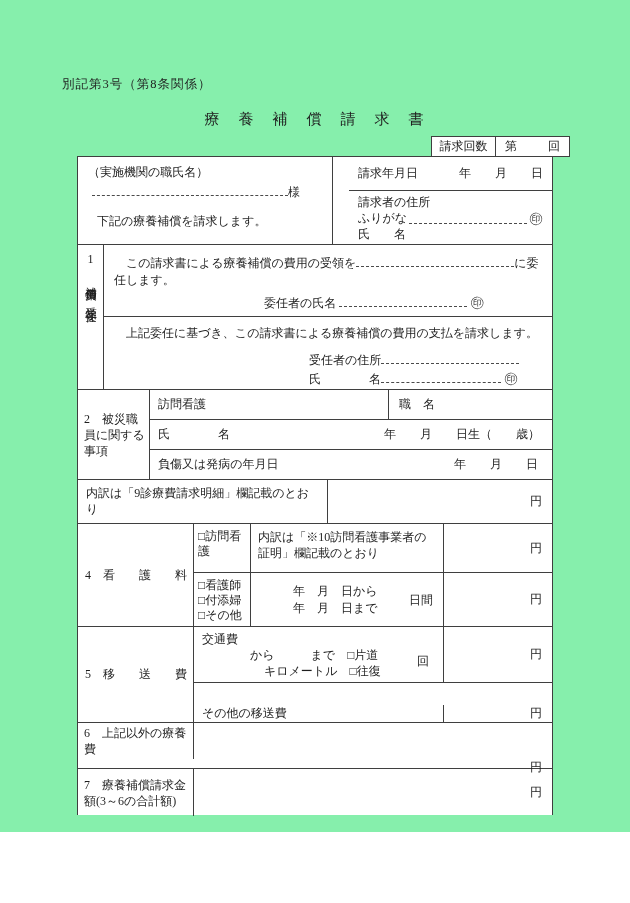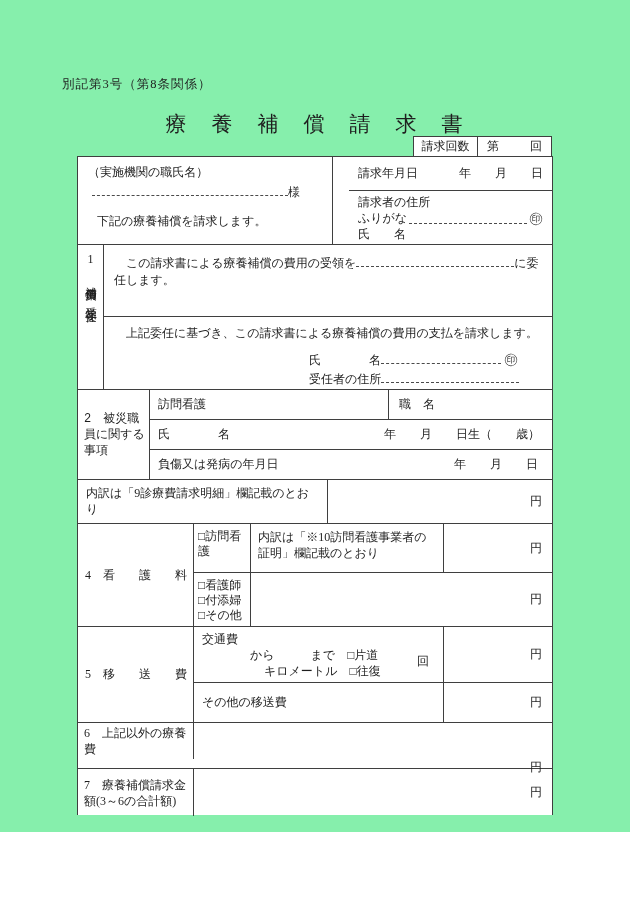--- a/index.html
+++ b/index.html
@@ -3,23 +3,23 @@
 <meta charset="utf-8">
 <style>
   * { margin:0; padding:0; box-sizing:border-box; }
   html,body { background:#ffffff; }
   .page {
     position:relative; width:630px; height:832px; background:#86efac;
     font-family:"Liberation Serif","DejaVu Serif",serif;
     color:#1e1e1e; font-size:12px; overflow:hidden;
   }
   .doc-ref { position:absolute; left:62px; top:76px; font-size:12.5px; letter-spacing:1px; }
-  .form-title { position:absolute; left:0; top:110px; width:100%; text-align:center; font-size:21px; letter-spacing:2px; }
-
-  .claim-count { position:absolute; left:413px; top:136px; width:139px; height:21px; display:flex; border:1px solid #3f3f3f; background:#fff; }
+  .form-title { position:absolute; left:0; top:110px; width:100%; text-align:center; font-size:15px; letter-spacing:2px; }
+
+  .claim-count { position:absolute; left:431px; top:136px; width:139px; height:21px; display:flex; border:1px solid #3f3f3f; background:#fff; }
   .claim-count .cc-label { width:64px; border-right:1px solid #3f3f3f; display:flex; align-items:center; justify-content:center; font-size:12px; }
   .claim-count .cc-value { flex:1; display:flex; align-items:center; justify-content:space-between; padding:0 9px; font-size:12px; }
 
   .form-table {
     position:absolute; left:77px; top:156px; width:476px; height:659px; background:#fff;
     border-top:1px solid #3f3f3f; border-left:1px solid #3f3f3f; border-right:1px solid #3f3f3f;
   }
   .row { display:flex; width:100%; }
   .bb { border-bottom:1px solid #3f3f3f; }
   .br { border-right:1px solid #3f3f3f; }
@@ -44,21 +44,21 @@
   .vtext { writing-mode:vertical-rl; text-orientation:upright; font-size:11.5px; letter-spacing:1.5px; margin-top:10px; }
   .s1-content { flex:1; display:flex; flex-direction:column; }
   .s1-rowA { height:73px; padding:9px 10px 0 10px; }
   .s1-rowB { flex:1; padding:8px 10px 0 10px; }
   .s1-p1 { text-indent:12px; line-height:17px; }
   .s1-delegate-line { margin-top:5px; padding-left:150px; white-space:nowrap; }
   .s1-recv-block { margin-top:9px; padding-left:195px; line-height:19px; white-space:nowrap; }
 
   
   .row-s2 { height:90px; }
-  .s2-label { width:72px; display:flex; align-items:center; padding:0 3px 0 6px; line-height:16px;font-family:Liberation Mono, monospace; }
+  .s2-label { width:72px; display:flex; align-items:center; padding:0 3px 0 6px; line-height:16px; }
   .s2-content { flex:1; display:flex; flex-direction:column; }
   .s2-r { display:flex; align-items:center; }
   .s2-r1 { height:30px; }
   .s2-r2 { height:30px; justify-content:space-between; padding:0 12px 0 8px; }
   .s2-r3 { flex:1; justify-content:space-between; padding:0 14px 0 8px; }
   .s2-dept { width:239px; align-self:stretch; display:flex; align-items:center; padding-left:8px; }
   .s2-pos { flex:1; padding-left:10px; }
 
   
   .sec-label { width:116px; display:flex; align-items:center; padding-left:7px; white-space:nowrap; }
@@ -74,21 +74,21 @@
   .s4-rB { flex:1; display:flex; }
   .cb-col { width:57px; padding:5px 2px 0 4px; line-height:15px; }
   .cb-col-center { text-align:left; }
   .s4-desc { width:193px; padding:5px 10px 0 7px; line-height:16px; }
   .s4-dates { width:193px; position:relative; display:flex; flex-direction:column; justify-content:center; padding-left:42px; line-height:17px; }
   .s4-days { position:absolute; right:10px; top:50%; transform:translateY(-50%); }
 
   .row-s5 { height:96px; }
   .s5-content { flex:1; display:flex; flex-direction:column; }
   .s5-rA { height:56px; display:flex; }
-  .s5-rB { flex:1; display:flex; }
+  .s5-rB { flex:1; display:flex;align-items:flex-end; }
   .s5-transport { width:250px; position:relative; padding:4px 0 0 8px; line-height:16px; }
   .s5-l2 { padding-left:48px; }
   .s5-l3 { padding-left:62px; }
   .s5-count { position:absolute; right:14px; top:26px; }
   .s5-other { width:250px; display:flex; align-items:center; padding-left:8px; }
 
   .row-s6 { height:46px;flex-direction:column; }
   .row-s7 { height:47px; }
 </style>
 </head>
@@ -137,30 +137,35 @@
     <div class="row row-s1 bb">
       <div class="num-col br">
         <span>1</span>
         <span class="vtext">補償費用の受領委任</span>
       </div>
       <div class="s1-content">
         <div class="s1-rowA bb">
           <div class="s1-p1">
             <span>この請求書による療養補償の費用の受領を</span><span class="dash" style="width:158px"></span><span>に委任します。</span>
           </div>
+          <div class="s1-delegate-line">
+            <span>委任者の氏名</span>
+            <span class="dash" style="width:128px"></span>
+            <span class="seal">㊞</span>
+          </div>
         </div>
         <div class="s1-rowB">
           <div class="s1-p1">上記委任に基づき、この請求書による療養補償の費用の支払を請求します。</div>
           <div class="s1-recv-block">
             <div>
+              <span>受任者の住所</span><span class="dash" style="width:138px"></span>
+            </div>
+            <div>
               <span>氏　　　　名</span><span class="dash" style="width:120px"></span>
               <span class="seal">㊞</span>
-            </div>
-            <div>
-              <span>受任者の住所</span><span class="dash" style="width:138px"></span>
             </div>
           </div>
         </div>
       </div>
     </div>
 
     <div class="row row-s2 bb">
       <div class="s2-label br">2　被災職員に関する事項</div>
       <div class="s2-content">
         <div class="s2-r s2-r1 bb">
@@ -193,20 +198,25 @@
           <div class="s4-desc br">内訳は「※10訪問看護事業者の証明」欄記載のとおり</div>
           <div class="unit-cell">
             <span>円</span>
           </div>
         </div>
         <div class="s4-rB">
           <div class="cb-col br">
             <div>□看護師</div>
             <div>□付添婦</div>
             <div>□その他</div>
+          </div>
+          <div class="s4-dates br">
+            <div>年　月　日から</div>
+            <div>年　月　日まで</div>
+            <span class="s4-days">日間</span>
           </div>
           <div class="unit-cell">
             <span>円</span>
           </div>
         </div>
       </div>
     </div>
 
     <div class="row row-s5 bb">
       <div class="sec-label br">5　移　　送　　費</div>

